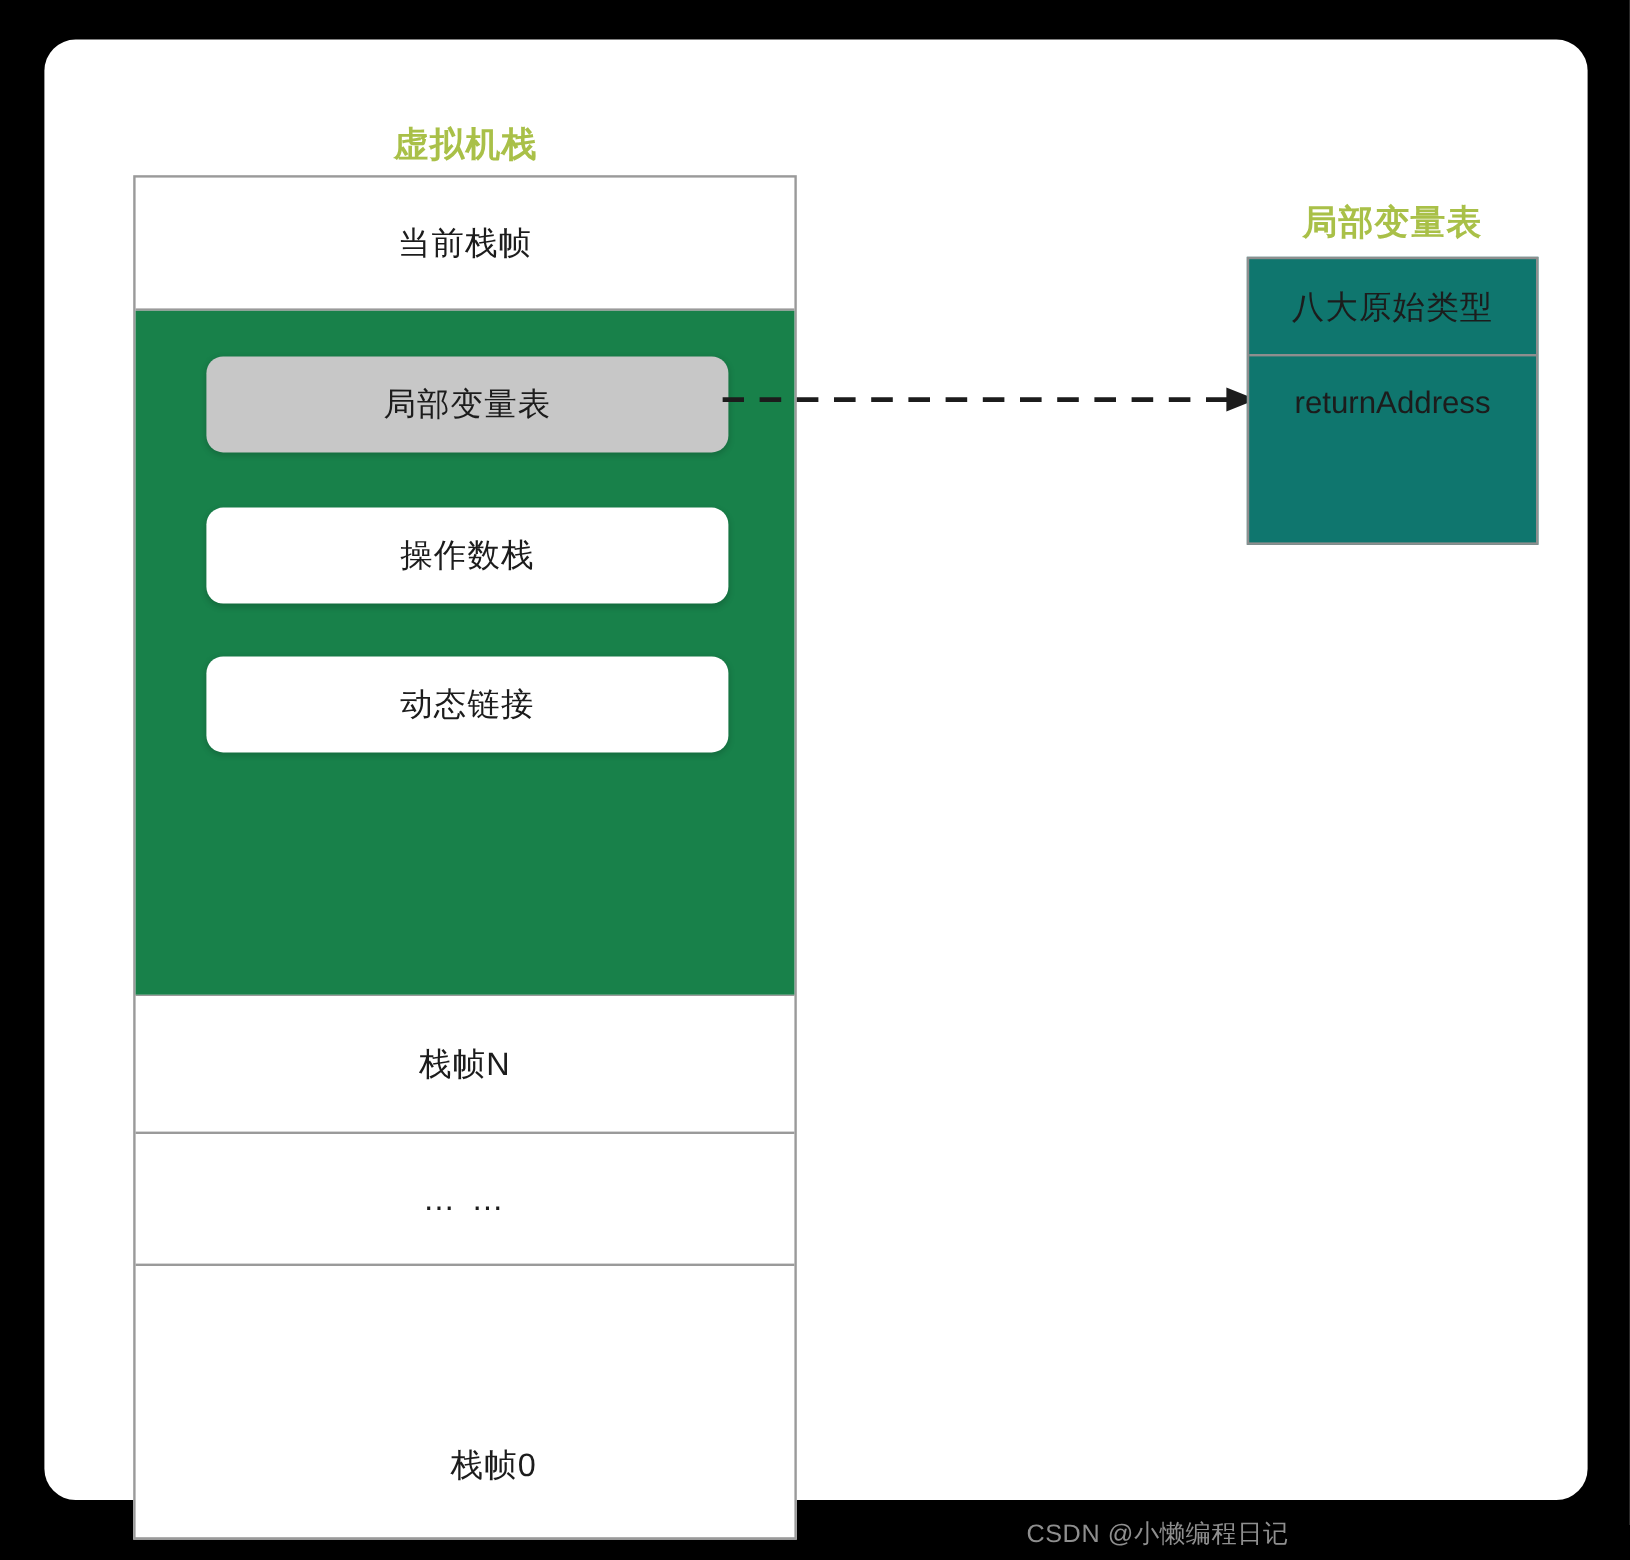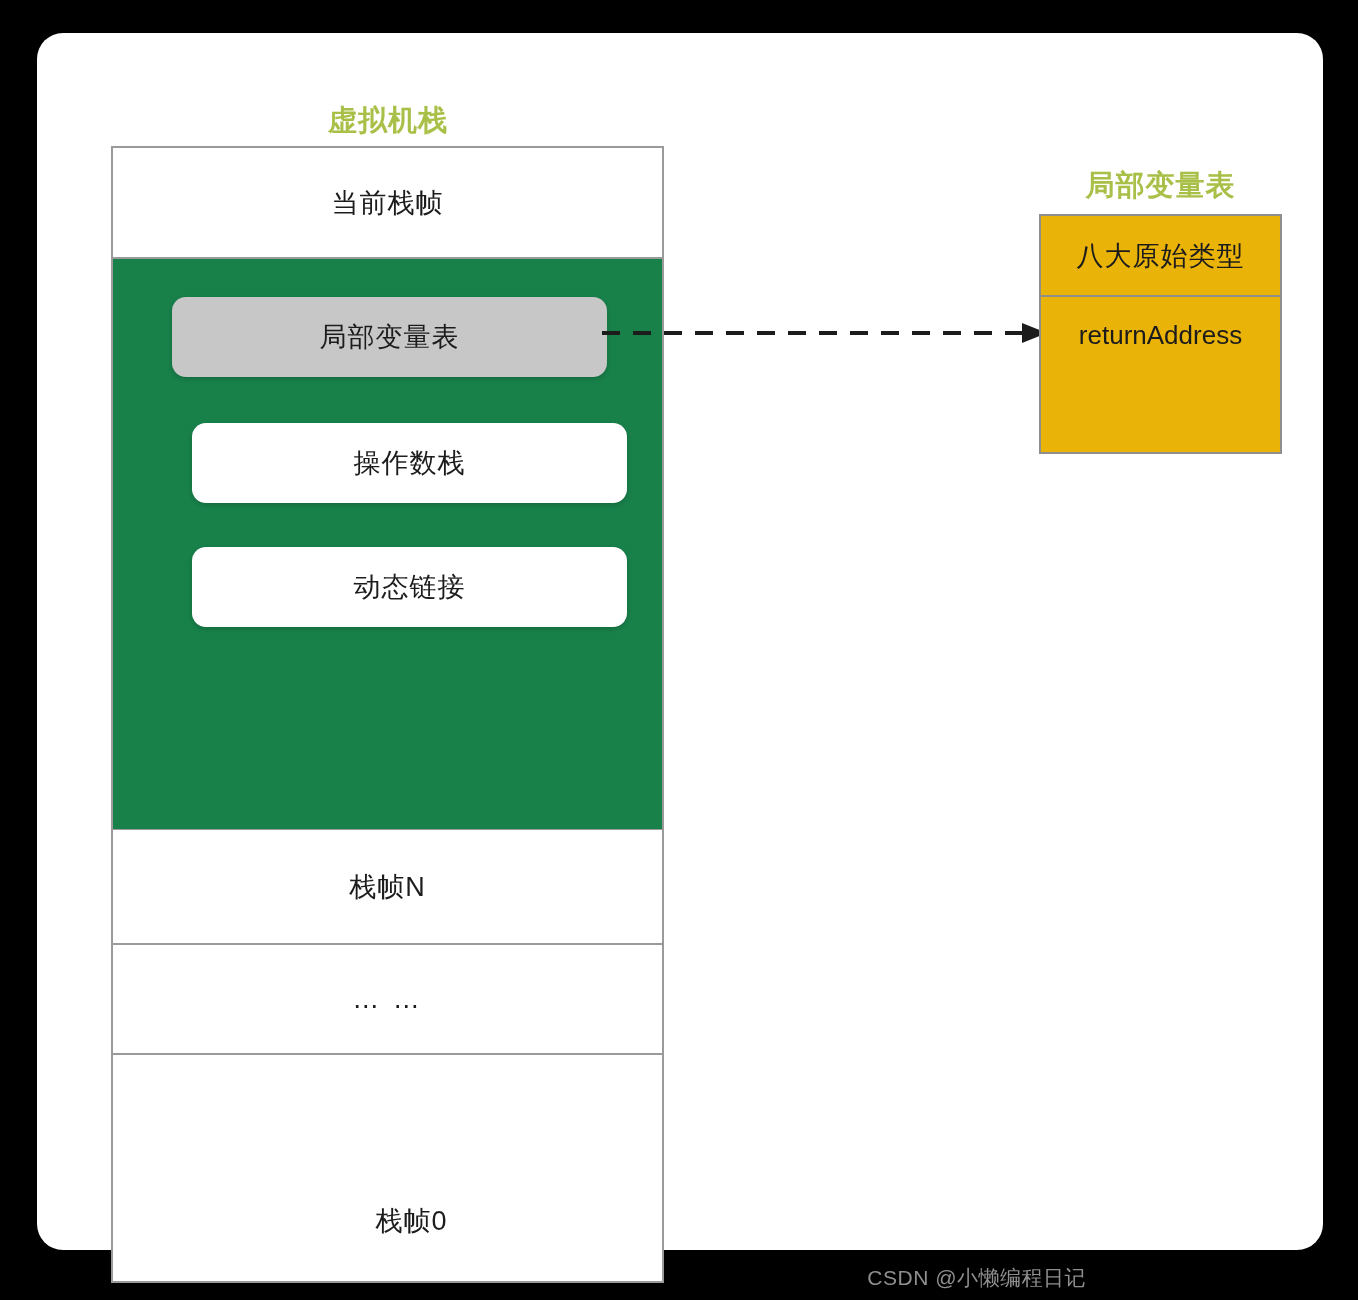--- a/index.html
+++ b/index.html
@@ -12,21 +12,20 @@
     height: 1300px;
     overflow: hidden;
     font-family: "Liberation Sans", "DejaVu Sans", sans-serif;
   }
 
   #canvas {
     position: relative;
     width: 1090px;
     height: 1300px;
     background: #000000;
-    padding-left: 12px;
   }
 
   
   .card {
     position: absolute;
     left: 37px;
     top: 33px;
     width: 1286px;
     height: 1217px;
     background: #ffffff;
@@ -109,21 +108,21 @@
     height: 80px;
     border-radius: 14px;
     display: flex;
     align-items: center;
     justify-content: center;
     font-size: 27px;
     letter-spacing: 1px;
     color: #1c1c1c;
     box-shadow: 0 2px 5px rgba(0,0,0,0.18);
   }
-  .detail-item.white { background: #ffffff; margin-left: 20px; }
+  .detail-item.white { background: #ffffff; }
   .detail-item.gray  { background: #c7c7c7; }
 
   #detail-lvt        { top: 38px;  }
   #detail-operand    { top: 164px; }
   #detail-dynlink    { top: 288px; border-radius: 14px; }
   #detail-exitinfo   { top: 412px; }
 
   
   .connector {
     position: absolute;
@@ -136,21 +135,21 @@
 
   
   .lvt-table {
     position: absolute;
     left: 1002px;
     top: 181px;
     width: 243px;
     height: 240px;
     border: 2px solid #8e8e8e;
     box-sizing: border-box;
-    background: #eab308;
+    background: #0f766e;
   }
   .lvt-row {
     height: 79px;
     box-sizing: border-box;
     display: flex;
     align-items: center;
     justify-content: center;
     font-size: 27px;
     letter-spacing: 1px;
     color: #1c1c1c;

